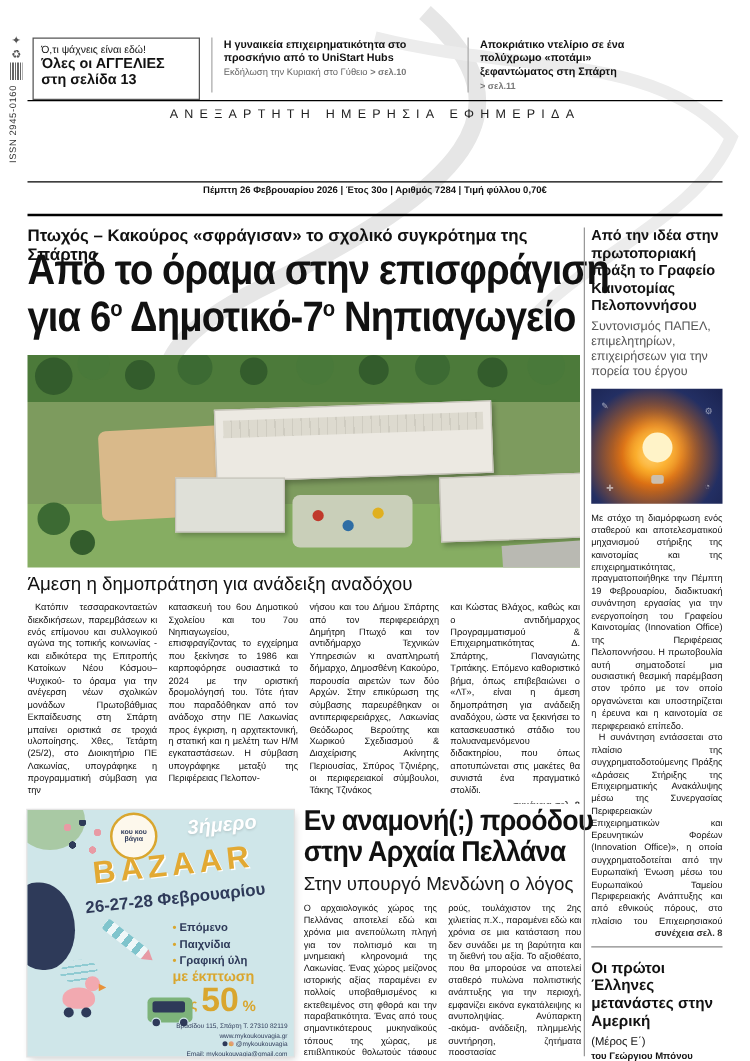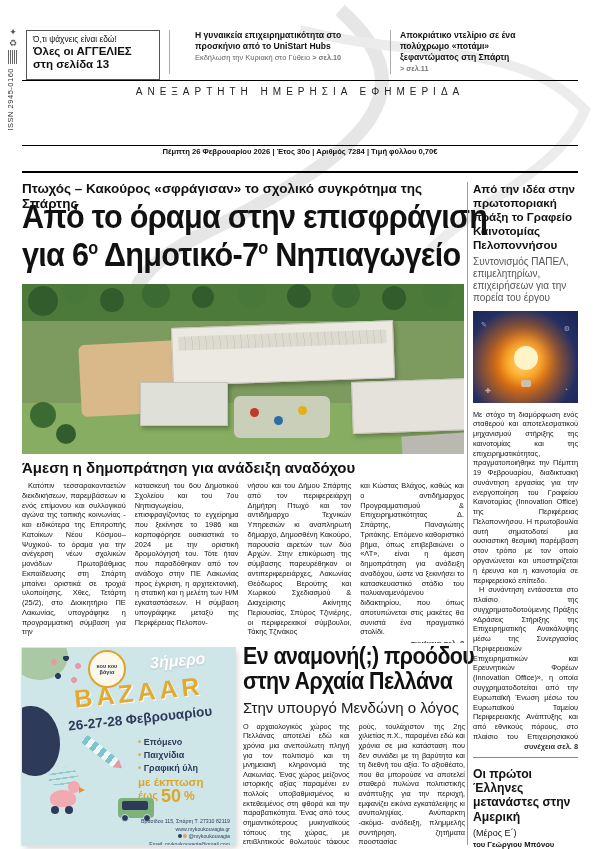--- a/index.html
+++ b/index.html
@@ -24,21 +24,21 @@
     font-size:7.5px; letter-spacing:.5px; color:#333; margin-left:4px; }
 
   
   .teasers { left:26px; top:30px; width:552px; height:50px; display:flex; gap:9px; z-index:2; }
   .teaser { font-size:8.6px; line-height:1.28; }
   .teaser .pg { color:#777; font-size:7.3px; font-weight:600; white-space:nowrap; }
   .t-box { width:134px; border:1.5px solid #555; padding:3px 6px 2px; }
   .t-box .l1 { font-size:8.4px; }
   .t-box .l2, .t-box .l3 { font-size:11.5px; font-weight:700; line-height:1.15; }
   .t2 { width:100px; font-weight:700; }
-  .t3 { width:186px;margin-left:16px; }
+  .t3 { width:186px; }
   .t3 .bold { font-weight:700; }
   .t3 .sub { color:#666; font-size:7.5px; margin-top:1px; }
   .t4 { width:118px; font-weight:700; }
   .vdiv { width:0; border-left:1px solid #aaa; height:44px; align-self:flex-start; }
 
   .rule { border-top:1px solid #000; left:22px; right:22px; z-index:2; }
   .rule-thick { border-top:2px solid #000; left:22px; right:22px; z-index:2; }
 
   
   .masthead { left:0; right:0; top:84px; text-align:center; z-index:2; }
@@ -61,21 +61,21 @@
   
   .photo { left:22px; top:284px; width:442px; height:170px; overflow:hidden;
     background:linear-gradient(#4c7a3a 0 22%, #7d9b5e 22% 70%, #86ad62 70%); z-index:2; }
   .ph { position:absolute; }
   .tree { border-radius:50%; background:#335c2c; }
   .bldg { background:#ece9e2; border:1px solid #c6c3ba; box-shadow:2px 3px 4px rgba(0,0,0,.25); }
   .roofline { background:repeating-linear-gradient(90deg,#dddacf 0 6px,#cfccc1 6px 7px); }
   .court { background:#d9b98a; border-radius:6px; }
   .dot { border-radius:50%; }
 
-  .subhead { left:22px; top:459px; font-size:15px; font-weight:700; z-index:2; }
+  .subhead { left:22px; top:459px; font-size:15px; font-weight:400; z-index:2; }
   .lead-cols { left:22px; top:481px; width:442px; height:162px; display:flex; gap:9px;
     overflow:hidden; z-index:2; }
   .col { flex:1; font-size:7.4px; line-height:1.32; text-align:justify; }
   .col p { text-indent:6px; }
   .cont { text-align:right; font-size:7.4px; font-weight:700; color:#333; margin-top:2px; }
 
   
   .ad { left:22px; top:648px; width:213px; height:197px; background:#cfe6e9;
     box-shadow:0 0 0 1px #e2e2e2, 2px 3px 6px rgba(0,0,0,.18); overflow:hidden; z-index:2; }
   .ad .blob-navy { position:absolute; left:-14px; top:58px; width:52px; height:70px;
@@ -100,21 +100,21 @@
     text-shadow:1px 1px 0 #fff; }
   .ad .dates { position:absolute; left:46px; top:63px; color:#2e3a59; font-size:13.5px;
     font-weight:800; transform:rotate(-6deg); }
   .ad .items { position:absolute; left:116px; top:88px; font-size:9px; font-weight:700;
     color:#2e3a59; line-height:1.45; }
   .ad .items .b { color:#d9a62e; }
   .ad .disc { position:absolute; left:116px; top:128px; color:#d9a62e; font-weight:800; }
   .ad .disc .lab { font-size:11.5px; }
   .ad .disc .row { display:flex; align-items:flex-end; gap:3px; }
   .ad .disc .eos { font-size:11px; padding-bottom:4px; }
-  .ad .disc .val { font-size:18px; line-height:.95; }
+  .ad .disc .val { font-size:27px; line-height:.95; }
   .ad .disc .pct { font-size:12px; padding-bottom:2px; }
   .ad .contact { position:absolute; right:5px; top:170px; text-align:right; font-size:5.2px;
     color:#2e3a59; line-height:1.45; }
   .ad .soc-dot { display:inline-block; width:4px; height:4px; border-radius:50%; }
   .pencil { position:absolute; left:58px; top:98px; width:40px; height:10px;
     background:repeating-linear-gradient(90deg,#7fc4cc 0 5px,#eef7f8 5px 10px);
     transform:rotate(38deg); border-radius:2px; }
   .pencil:after { content:""; position:absolute; right:-8px; top:0; border-left:8px solid #e89aa4;
     border-top:5px solid transparent; border-bottom:5px solid transparent; }
   .duck { position:absolute; left:28px; top:142px; }

